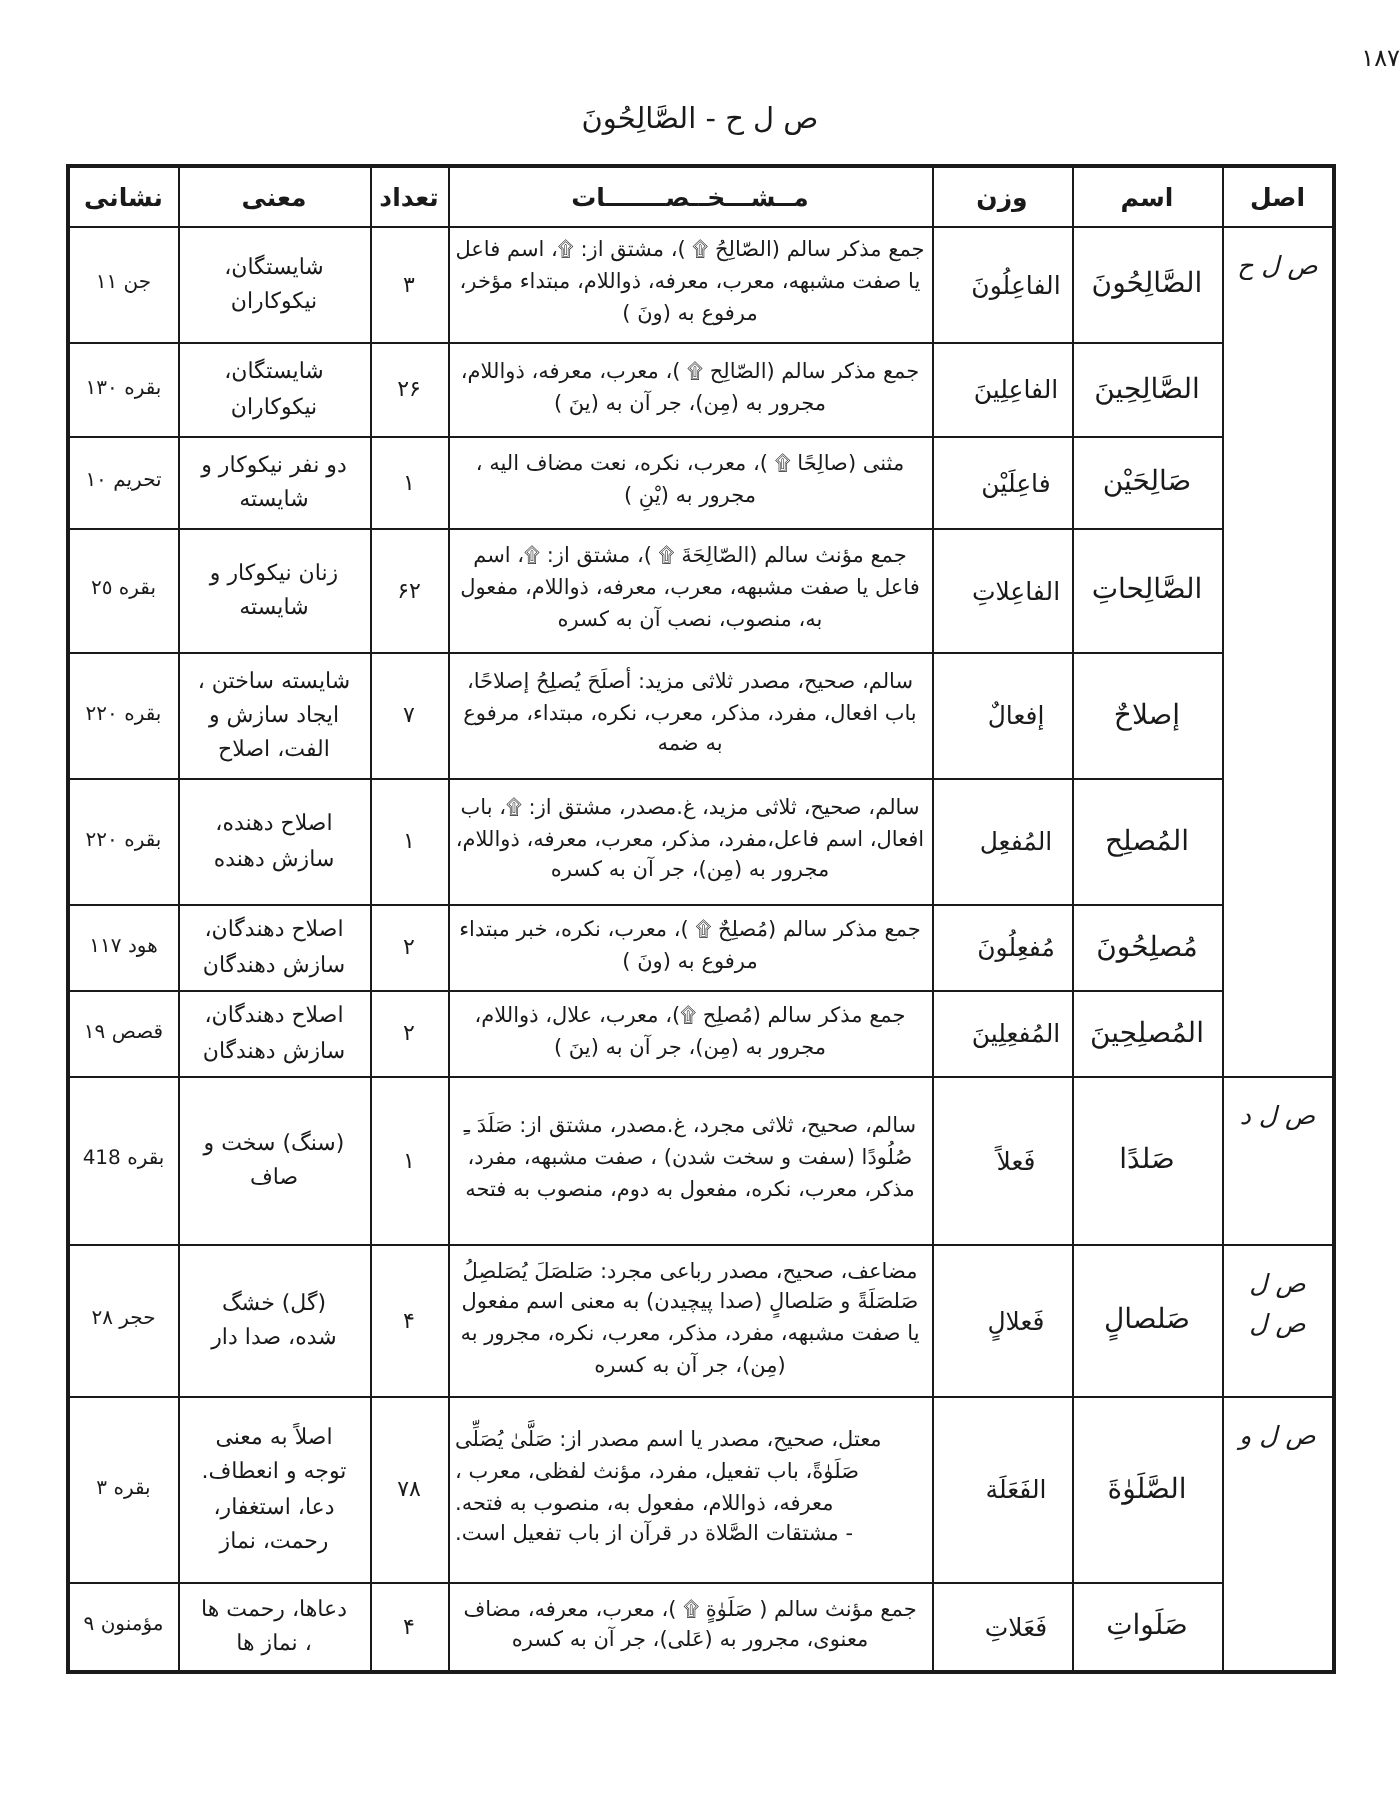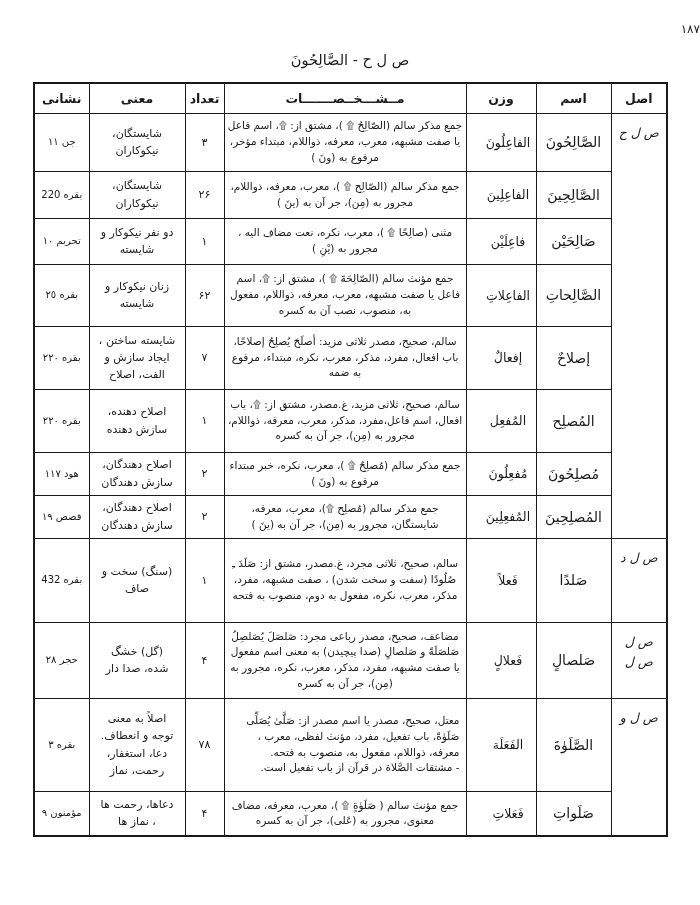--- a/index.html
+++ b/index.html
@@ -32,21 +32,21 @@
   .col-count{width:39px;}
   .col-meaning{width:96px;}
   .col-address{width:55px;}
   td.cell-root{
     vertical-align:top;font-size:12.5px;padding-top:9px;
     white-space:pre-line;line-height:1.6;font-style:italic;
   }
   td.cell-name{font-size:14px;}
   td.cell-wazn{font-size:12.5px;padding-left:17px;}
   td.cell-specs{font-size:10.5px;line-height:1.5;white-space:pre-line;}
-  td.cell-specs.ta-right{text-align:right;padding-right:6px;}
+  td.cell-specs.ta-right{text-align:left;padding-right:6px;}
   td.cell-count{font-size:11px;}
   td.cell-meaning{font-size:11px;line-height:1.55;padding:0 8px;}
   td.cell-address{font-size:10px;line-height:1.6;}
   tr.h-header{height:30px;}
   tr.hr1{height:58px;} tr.hr2{height:47px;} tr.hr3{height:46px;}
   tr.hr4{height:62px;} tr.hr5{height:63px;} tr.hr6{height:63px;}
   tr.hr7{height:43px;} tr.hr8{height:43px;} tr.hr9{height:84px;}
   tr.hr10{height:76px;} tr.hr11{height:93px;} tr.hr12{height:45px;}
 </style>
 </head>
@@ -84,21 +84,21 @@
     <td class="cell-count">٣</td>
     <td class="cell-meaning">شايستگان، نيكوكاران</td>
     <td class="cell-address">جن ١١</td>
   </tr>
   <tr class="hr2">
     <td class="cell-name">الصَّالِحِينَ</td>
     <td class="cell-wazn">الفاعِلِينَ</td>
     <td class="cell-specs">جمع مذكر سالم (الصّالِح ۩ )، معرب، معرفه، ذواللام، مجرور به (مِن)، جر آن به (ينَ )</td>
     <td class="cell-count">٢۶</td>
     <td class="cell-meaning">شايستگان، نيكوكاران</td>
-    <td class="cell-address">بقره 220</td>
+    <td class="cell-address">بقره ١٣٠</td>
   </tr>
   <tr class="hr3">
     <td class="cell-name">صَالِحَيْن</td>
     <td class="cell-wazn">فاعِلَيْن</td>
     <td class="cell-specs">مثنى (صالِحًا ۩ )، معرب، نكره، نعت مضاف اليه ، مجرور به (يْنِ )</td>
     <td class="cell-count">١</td>
     <td class="cell-meaning">دو نفر نيكوكار و شايسته</td>
     <td class="cell-address">تحريم ١٠</td>
   </tr>
   <tr class="hr4">
@@ -129,33 +129,33 @@
     <td class="cell-name">مُصلِحُونَ</td>
     <td class="cell-wazn">مُفعِلُونَ</td>
     <td class="cell-specs">جمع مذكر سالم (مُصلِحٌ ۩ )، معرب، نكره، خبر مبتداء مرفوع  به (ونَ )</td>
     <td class="cell-count">٢</td>
     <td class="cell-meaning">اصلاح دهندگان، سازش دهندگان</td>
     <td class="cell-address">هود ١١٧</td>
   </tr>
   <tr class="hr8">
     <td class="cell-name">المُصلِحِينَ</td>
     <td class="cell-wazn">المُفعِلِينَ</td>
-    <td class="cell-specs">جمع مذكر سالم (مُصلِح ۩)، معرب، معرفه، شايستگان، مجرور به (مِن)، جر آن به (ينَ )</td>
+    <td class="cell-specs">جمع مذكر سالم (مُصلِح ۩)، معرب، علال، ذواللام، مجرور به (مِن)، جر آن به (ينَ )</td>
     <td class="cell-count">٢</td>
     <td class="cell-meaning">اصلاح دهندگان، سازش دهندگان</td>
     <td class="cell-address">قصص ١٩</td>
   </tr>
   <tr class="hr9">
     <td class="cell-root">ص ل د</td>
     <td class="cell-name">صَلدًا</td>
     <td class="cell-wazn">فَعلاً</td>
     <td class="cell-specs">سالم، صحيح، ثلاثى مجرد، غ.مصدر، مشتق از: صَلَدَ ـِ صُلُودًا (سفت و سخت شدن) ، صفت مشبهه، مفرد، مذكر، معرب، نكره، مفعول به دوم، منصوب به فتحه</td>
     <td class="cell-count">١</td>
     <td class="cell-meaning">(سنگ) سخت و صاف</td>
-    <td class="cell-address">بقره 432</td>
+    <td class="cell-address">بقره 418</td>
   </tr>
   <tr class="hr10">
     <td class="cell-root">ص ل
 ص ل</td>
     <td class="cell-name">صَلصالٍ</td>
     <td class="cell-wazn">فَعلالٍ</td>
     <td class="cell-specs">مضاعف، صحيح، مصدر رباعى مجرد: صَلصَلَ يُصَلصِلُ صَلصَلَةً و صَلصالٍ (صدا پيچيدن)  به معنى اسم مفعول يا صفت مشبهه، مفرد، مذكر، معرب، نكره، مجرور به (مِن)، جر آن به كسره</td>
     <td class="cell-count">۴</td>
     <td class="cell-meaning">(گل) خشگ شده، صدا دار</td>
     <td class="cell-address">حجر ٢٨</td>

